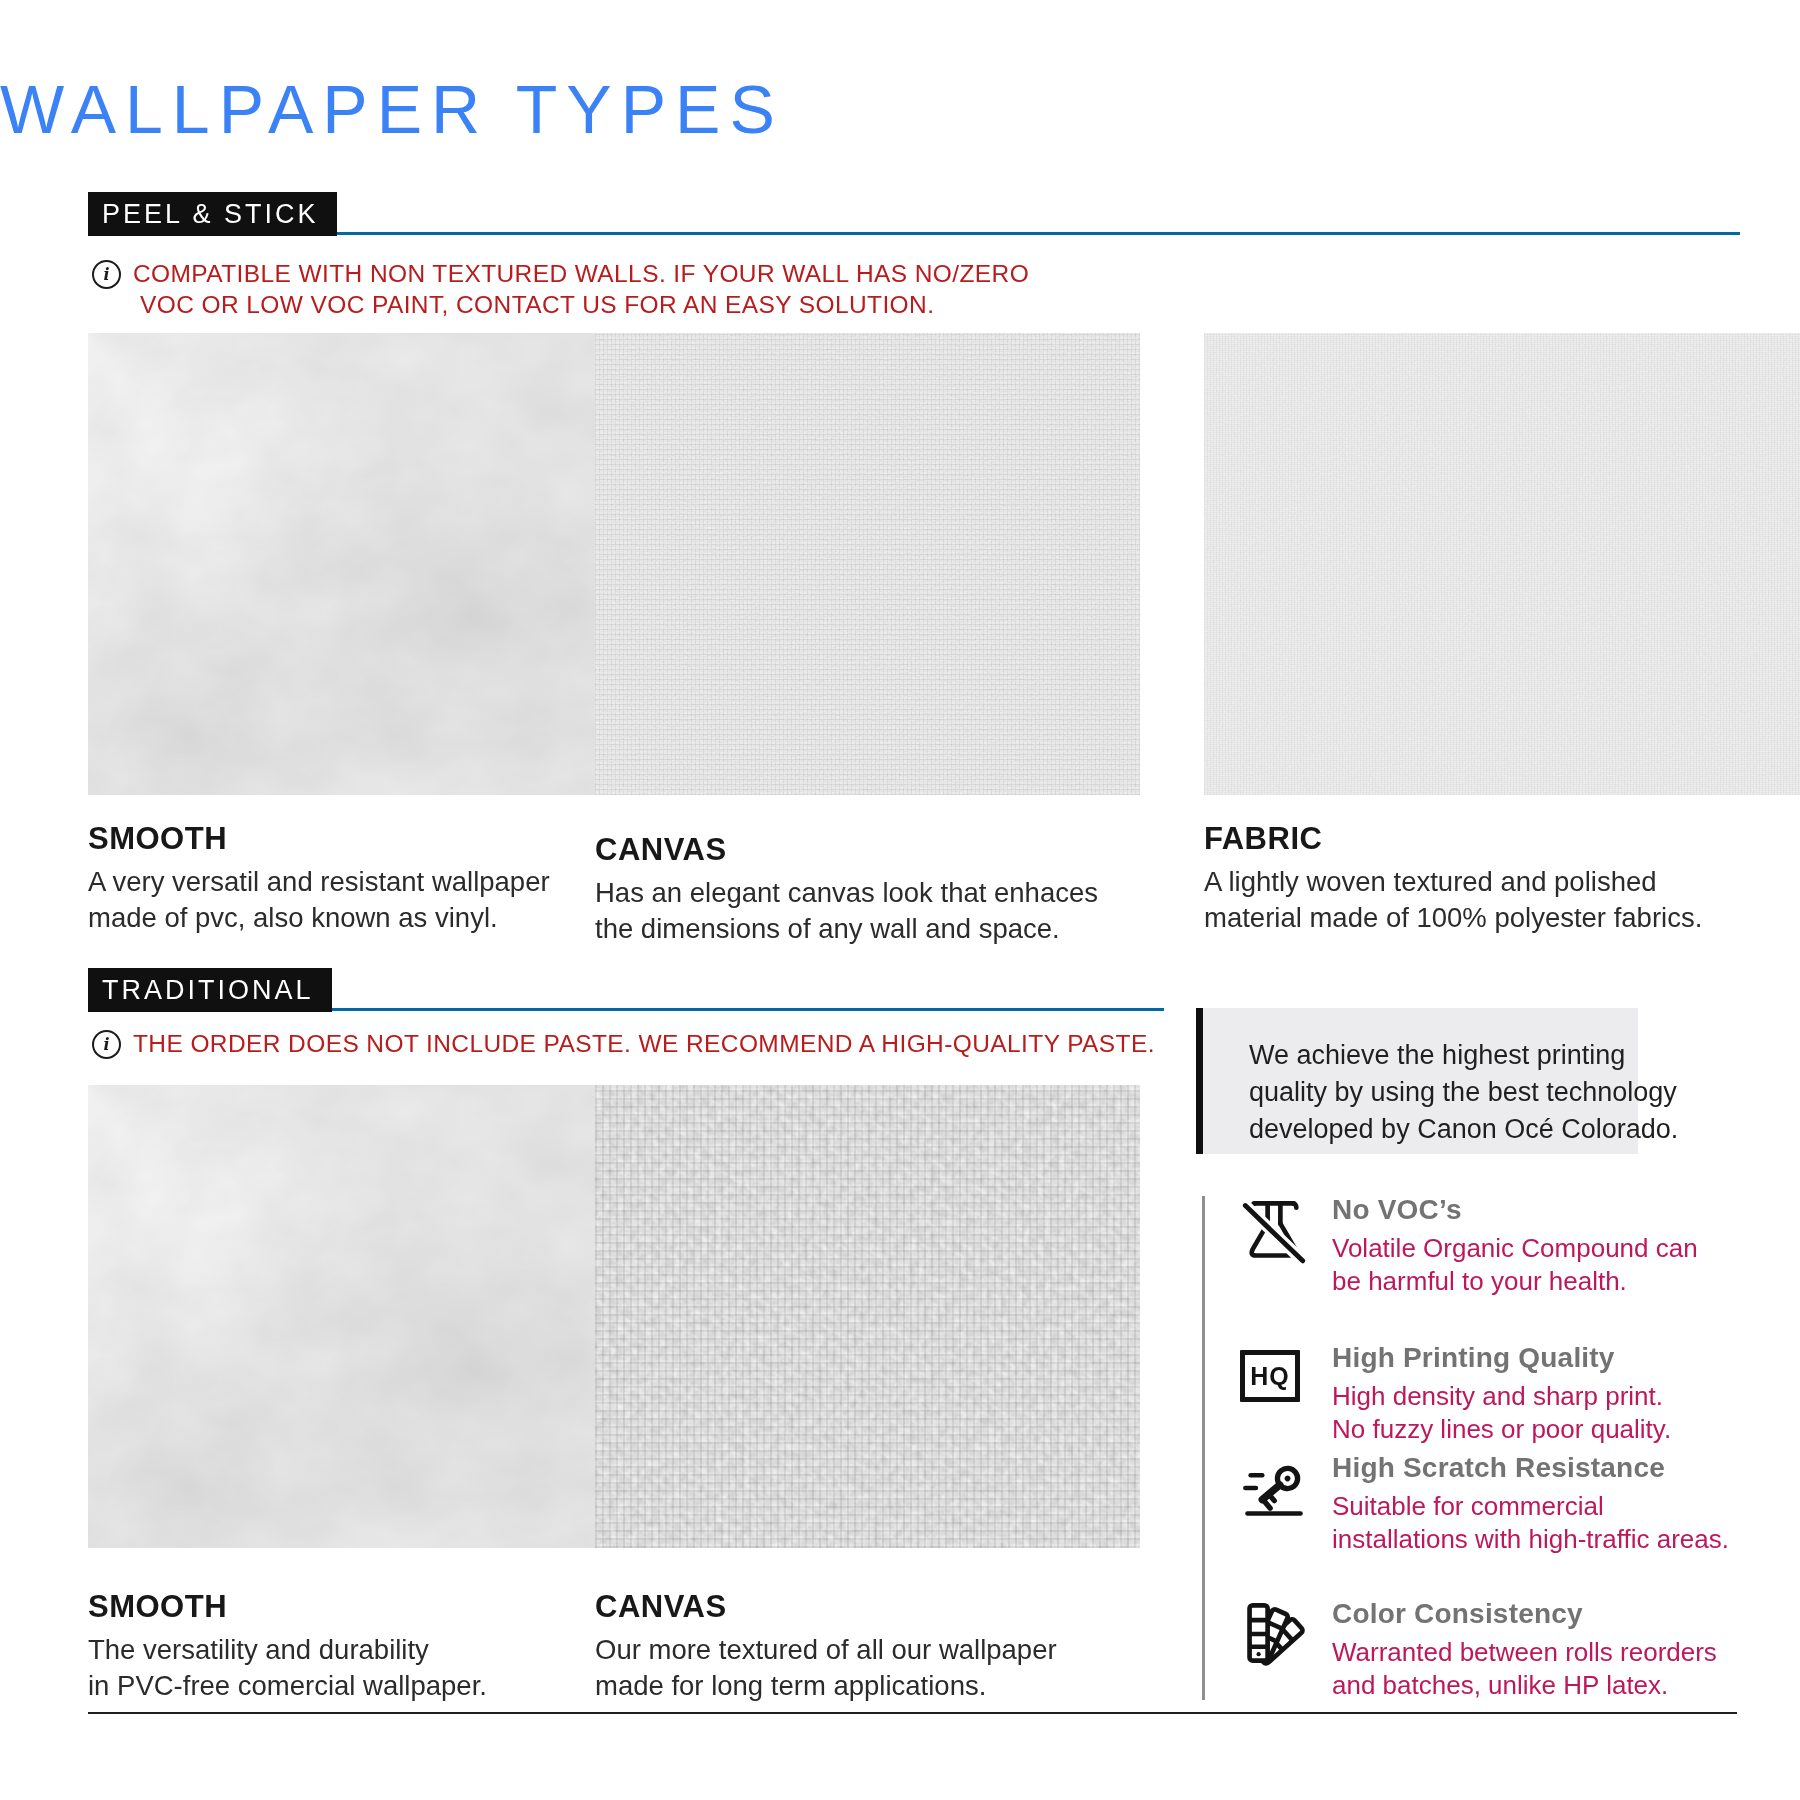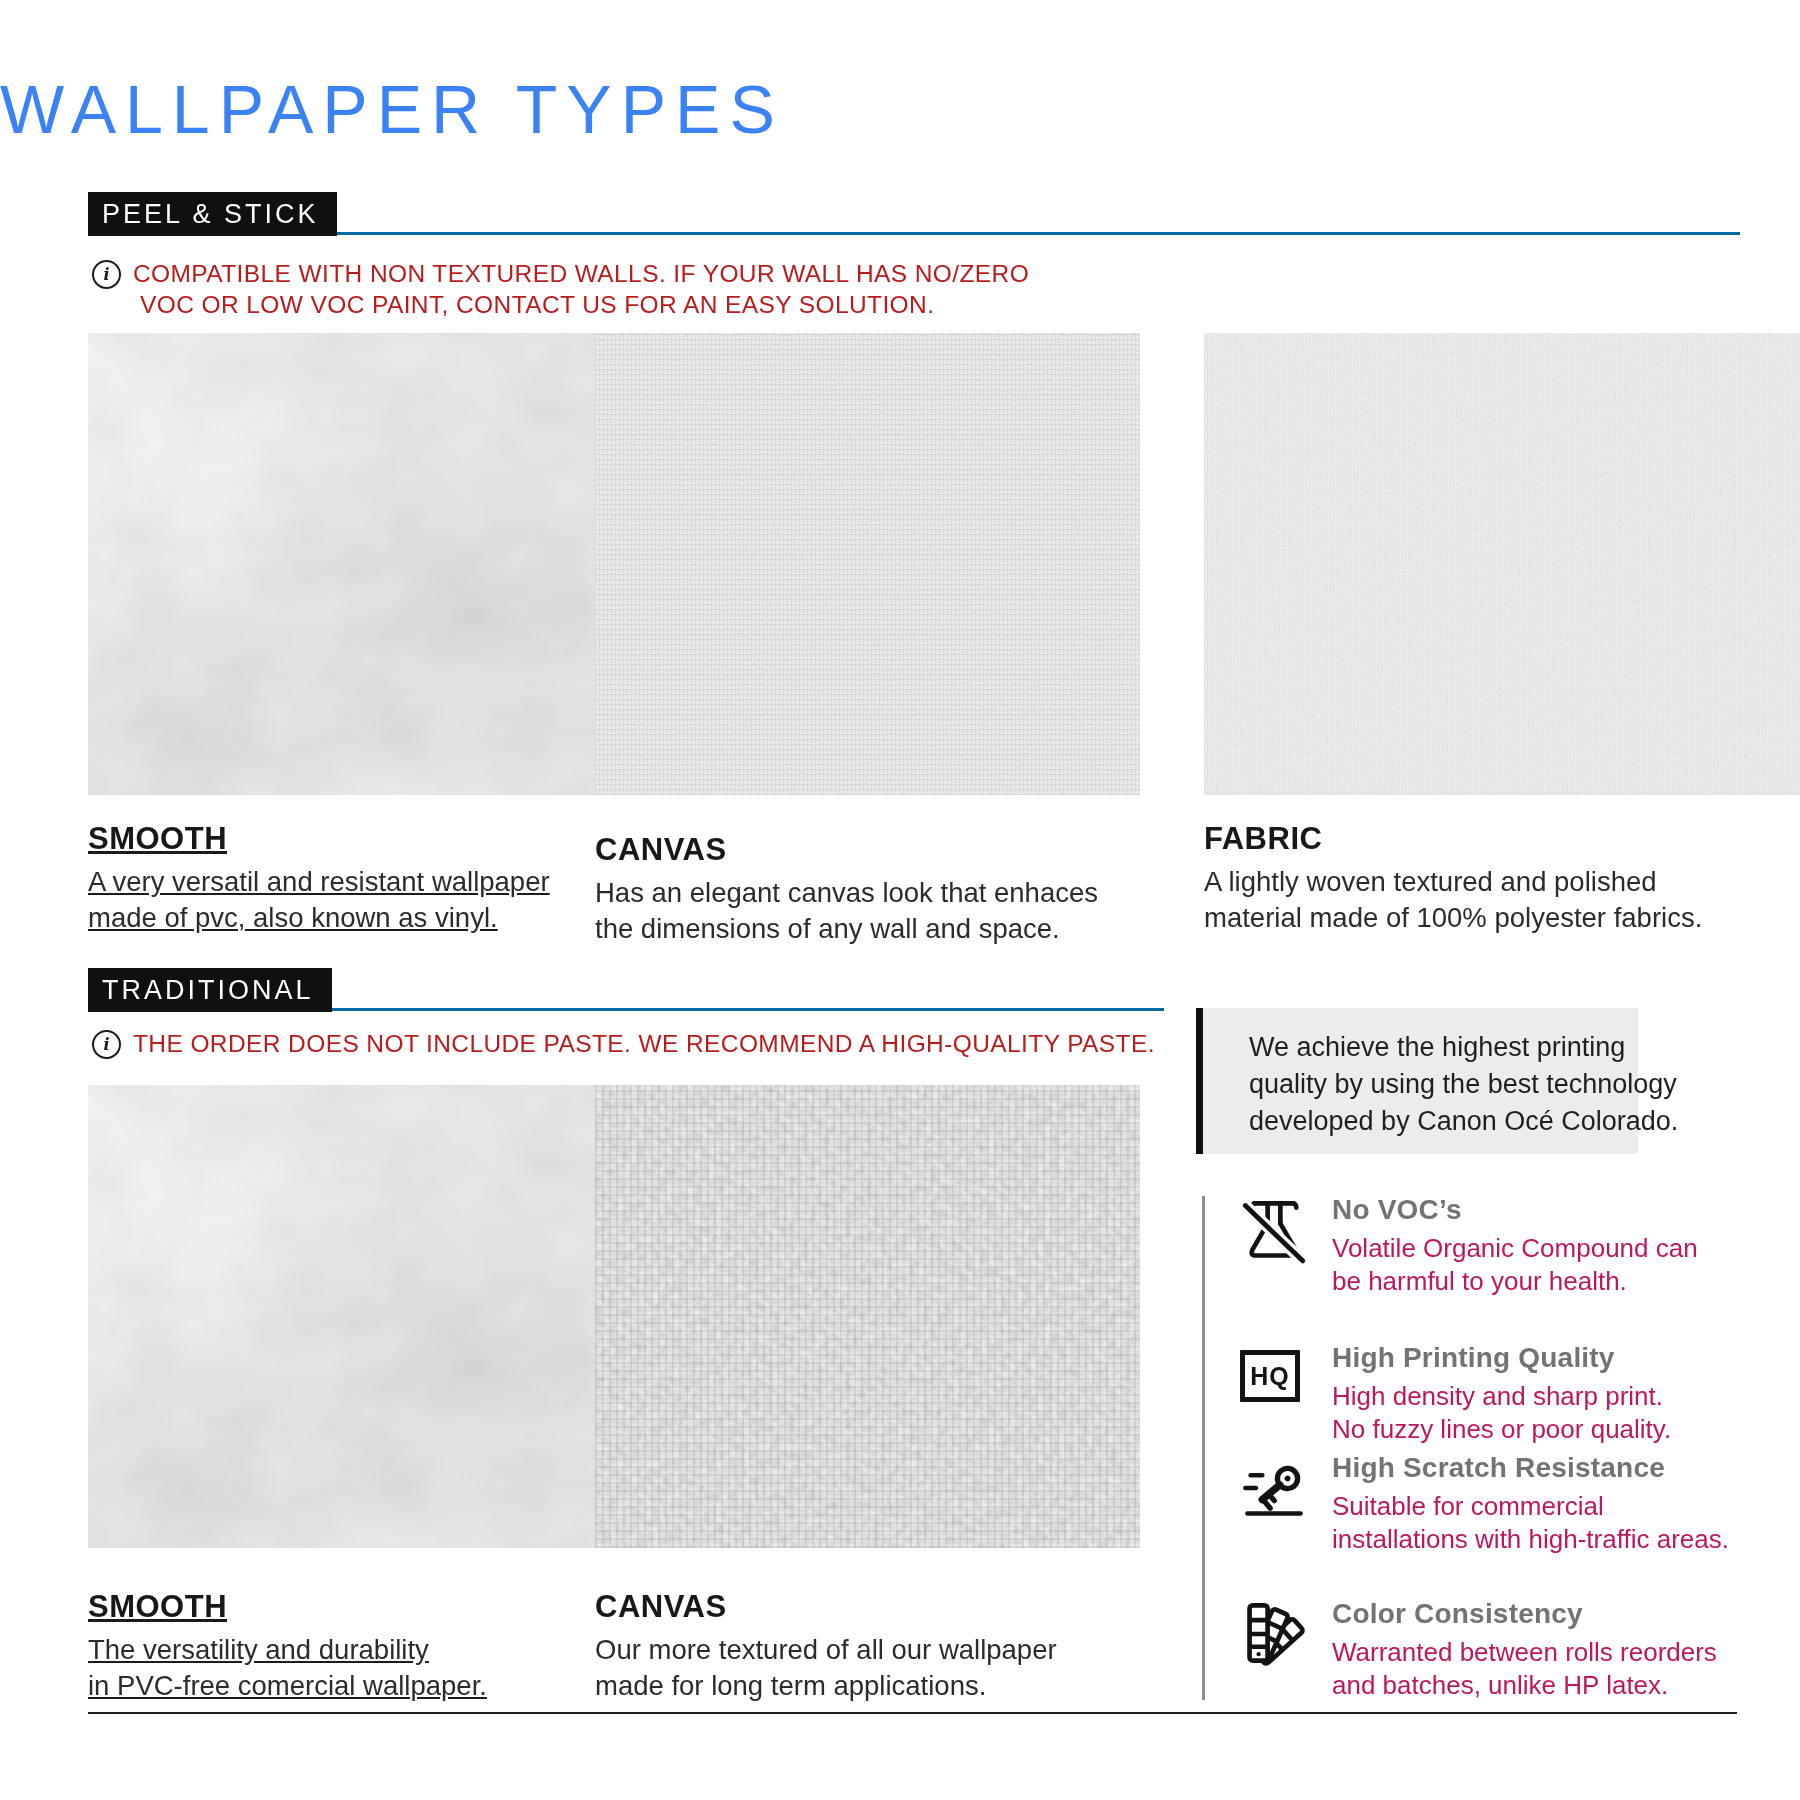--- a/index.html
+++ b/index.html
@@ -20,21 +20,21 @@
   .note.n2{top:1028px;}
   .info-icon{width:25px;height:25px;border:2.5px solid #1c1c1c;border-radius:50%;
              display:flex;align-items:center;justify-content:center;flex:0 0 auto;
              font-family:"DejaVu Serif",serif;font-style:italic;font-weight:700;
              font-size:16px;margin-top:2px;margin-right:12px;color:#1c1c1c;}
   .note-lines{font-size:24.5px;line-height:31px;letter-spacing:.4px;color:#b91c1c;}
   .note-lines span{display:block;white-space:nowrap;}
   .note-lines span + span{padding-left:7px;}
 
   .col{position:absolute;}
-  .c1{left:88px;width:522px;text-decoration:underline;}
+  .c1{left:88px;width:522px;}
   .c2{left:595px;width:545px;}
   .c3{left:1204px;width:639px;}
   .rowA{top:333px;}
   .rowB{top:1085px;}
 
   .swatch{position:relative;width:100%;height:462px;overflow:hidden;}
   .rowB .swatch{height:463px;}
   .noise{position:absolute;left:0;top:0;width:100%;height:100%;}
 
   .tex-smooth{background:
@@ -58,21 +58,21 @@
       #f0f0f0;}
 
   .swatch-name{font-size:31px;font-weight:600;letter-spacing:.5px;color:#181818;margin-top:26px;}
   .c2.rowA .swatch-name{margin-top:37px;}
   .rowB .swatch-name{margin-top:41px;}
   .swatch-desc{font-size:27.5px;line-height:36px;color:#2b2b2b;margin-top:7px;}
   .swatch-desc span{display:block;white-space:nowrap;}
 
   .quote-box{position:absolute;left:1196px;top:1008px;width:442px;height:146px;
              background:#ececee;border-left:7px solid #0f0f0f;box-sizing:border-box;
-             padding:21px 0 0 46px;}
+             padding:29px 0 0 46px;}
   .quote-box .q{font-size:27px;line-height:37px;color:#1f1f1f;}
   .quote-box .q span{display:block;white-space:nowrap;}
 
   .vline{position:absolute;left:1202px;top:1196px;width:3px;height:504px;background:#8f8f8f;}
 
   .feature{position:absolute;left:1240px;width:480px;}
   .f1{top:1194px;} .f2{top:1342px;} .f3{top:1452px;} .f4{top:1598px;}
   .f-icon{position:absolute;left:0;top:2px;width:72px;height:80px;}
   .f-body{margin-left:92px;}
   .f-title{font-size:28px;font-weight:700;color:#737373;letter-spacing:.2px;white-space:nowrap;}

